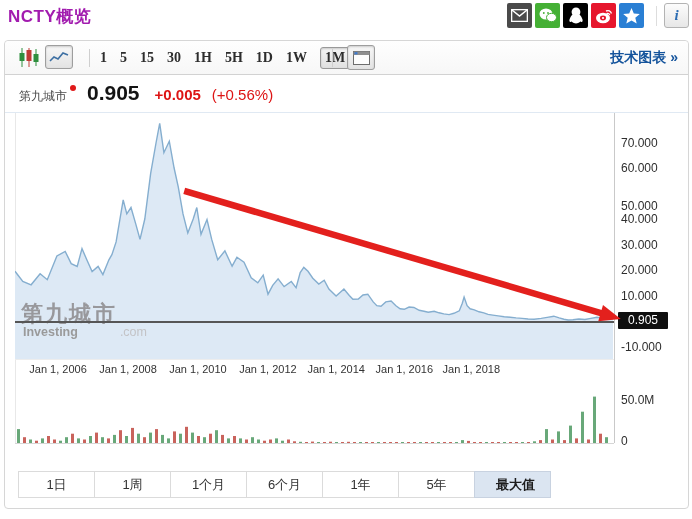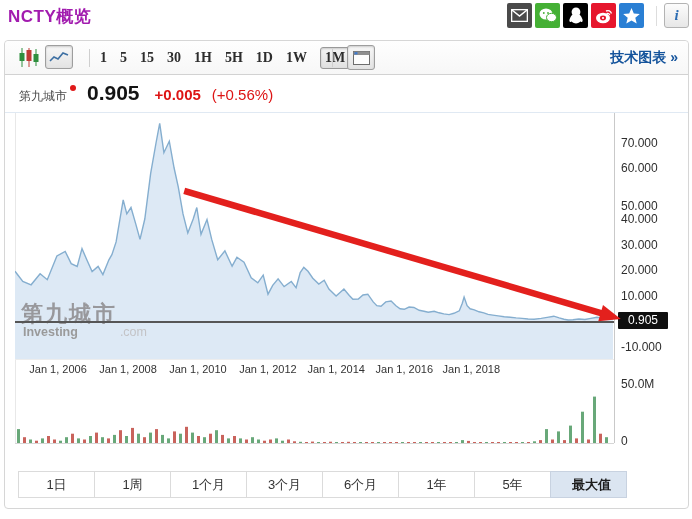--- a/index.html
+++ b/index.html
@@ -279,32 +279,31 @@
   <div id="xticks">
       <div class="abs xtick" style="left: 53.056px;">Jan 1, 2006</div>
       <div class="abs xtick" style="left: 123.022px;">Jan 1, 2008</div>
       <div class="abs xtick" style="left: 192.988px;">Jan 1, 2010</div>
       <div class="abs xtick" style="left: 262.954px;">Jan 1, 2012</div>
       <div class="abs xtick" style="left: 331.126px;">Jan 1, 2014</div>
       <div class="abs xtick" style="left: 399.298px;">Jan 1, 2016</div>
       <div class="abs xtick" style="left: 466.274px;">Jan 1, 2018</div>
     </div>
   <div id="volticks">
-      <div class="abs ytick" style="top: 336px;">50.0M</div>
+      <div class="abs ytick" style="top: 352px;">50.0M</div>
       <div class="abs ytick" style="top: 393px;">0</div>
     </div>
   <div class="abs badge">0.905</div>
   <svg class="abs" id="arrowSvg" style="left:0;top:72px;z-index:6;pointer-events:none;" width="683" height="260" viewBox="0 0 683 260">
       <line x1="179.23399999999998" y1="77.95000000000002" x2="603.6831186795563" y2="202.414497370619" stroke="#e3201d" stroke-width="6.5"></line>
       <polygon points="615.7739999999999,205.96 593.2307238032495,208.20737587355313 598.0143384619382,191.8942820285102" fill="#e3201d"></polygon>
     </svg>
 
   <div class="abs ranges" id="ranges">
       <div class="rng">1日</div>
       <div class="rng">1周</div>
       <div class="rng">1个月</div>
-      <div class="rng">3个月</div>
       <div class="rng">6个月</div>
       <div class="rng">1年</div>
       <div class="rng">5年</div>
       <div class="rng sel">最大值</div>
     </div>
 </div>
 
 </body></html>

